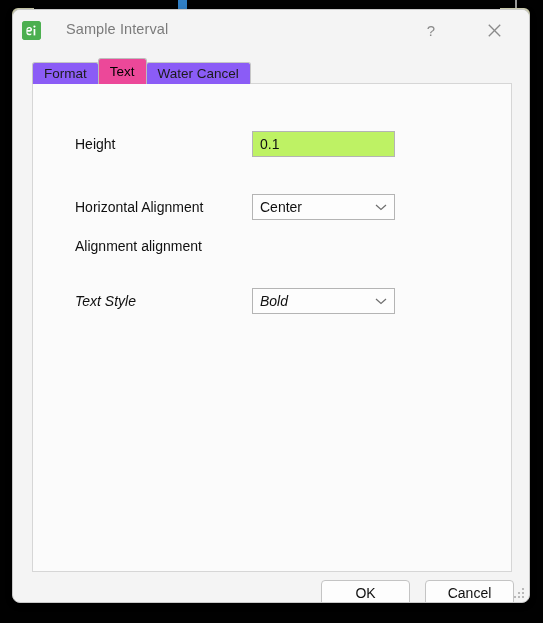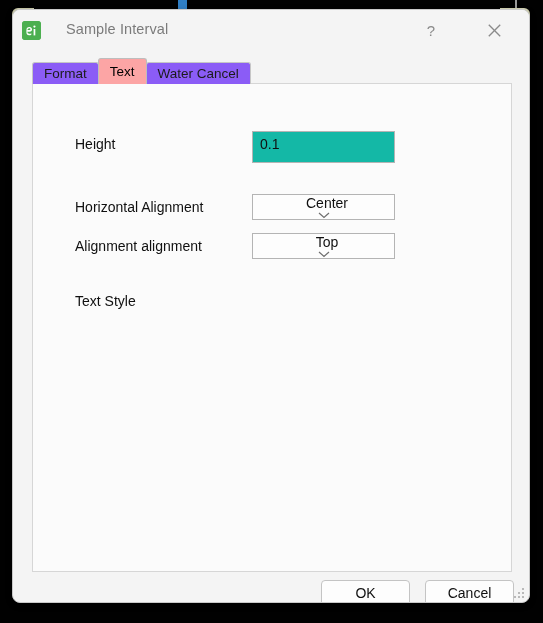--- a/index.html
+++ b/index.html
@@ -138,21 +138,21 @@
     color: #1b1b1b;
     background: #8b5cf6;
     border: 1px solid #c6c6c6;
     border-bottom: none;
     border-radius: 3px 3px 0 0;
     margin-right: -1px;
     box-sizing: border-box;
   }
   .tab.selected {
     height: 26px;
-    background: #fca5a5;
+    background: #ec4899;
     border-color: #bdbdbd;
     z-index: 4;
     color: #000;
     text-align: right;
   }
 
   
   #content-panel {
     position: absolute;
     left: 19px;
@@ -181,22 +181,22 @@
     white-space: nowrap;
     text-align: right;
   }
 
   
   .text-input {
     position: absolute;
     left: 219px;
     top: 2px;
     width: 143px;
-    height: 32px;
-    background: #14b8a6;
+    height: 26px;
+    background: #bef264;
     border: 1px solid #b4b4b4;
     box-sizing: border-box;
     font-size: 14px;
     color: #101010;
     line-height: 24px;
     padding-left: 7px;
     white-space: nowrap;
     overflow: hidden;
   }
 
@@ -205,21 +205,20 @@
     position: absolute;
     left: 219px;
     top: 2px;
     width: 143px;
     height: 26px;
     background: #fdfdfd;
     border: 1px solid #b4b4b4;
     box-sizing: border-box;
     display: flex;
     align-items: center;
-    flex-direction: column;
   }
   .combo-text {
     flex: 1;
     font-size: 14px;
     color: #101010;
     padding-left: 7px;
     white-space: nowrap;
     overflow: hidden;
   }
   .combo-arrow {
@@ -368,32 +367,32 @@
         <div class="combo-arrow">
           <svg width="12" height="8" viewBox="0 0 12 8">
             <polyline points="1,2 6,6.4 11,2" fill="none" stroke="#6e6e6e" stroke-width="1.2"></polyline>
           </svg>
         </div>
       </div>
     </div>
 
     <div class="form-row" style="top:147px;">
       <div class="field-label">Alignment alignment</div>
+    </div>
+
+    <div class="form-row" style="top:202px;font-style:italic;">
+      <div class="field-label">Text Style</div>
       <div class="combo">
-        <div class="combo-text">Top</div>
+        <div class="combo-text">Bold</div>
         <div class="combo-arrow">
           <svg width="12" height="8" viewBox="0 0 12 8">
             <polyline points="1,2 6,6.4 11,2" fill="none" stroke="#6e6e6e" stroke-width="1.2"></polyline>
           </svg>
         </div>
       </div>
-    </div>
-
-    <div class="form-row" style="top:202px;">
-      <div class="field-label">Text Style</div>
     </div>
 
 
   </div>
 
   <div id="footer">
     <div class="dlg-button" id="ok-button">
       <span>OK</span>
     </div>
     <div class="dlg-button" id="cancel-button">

